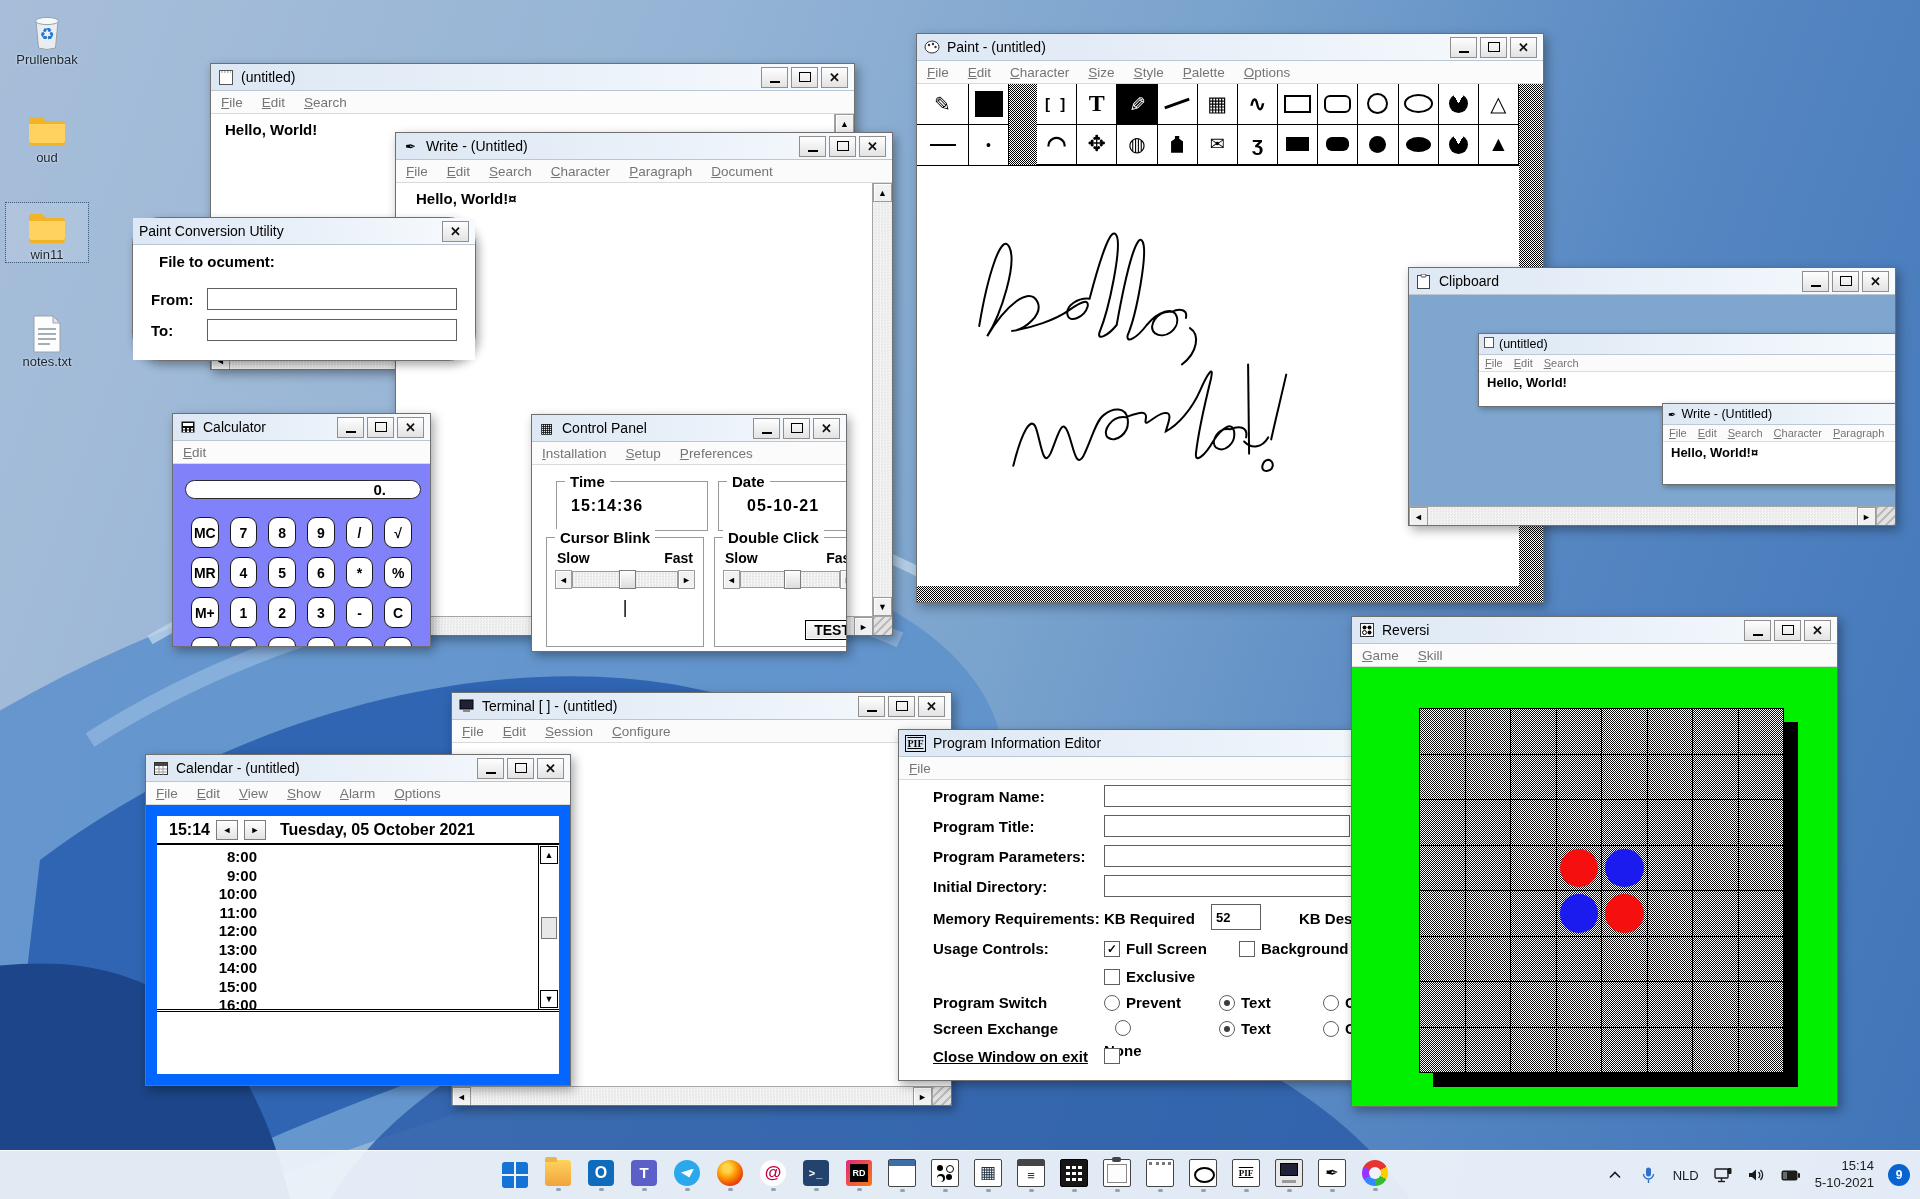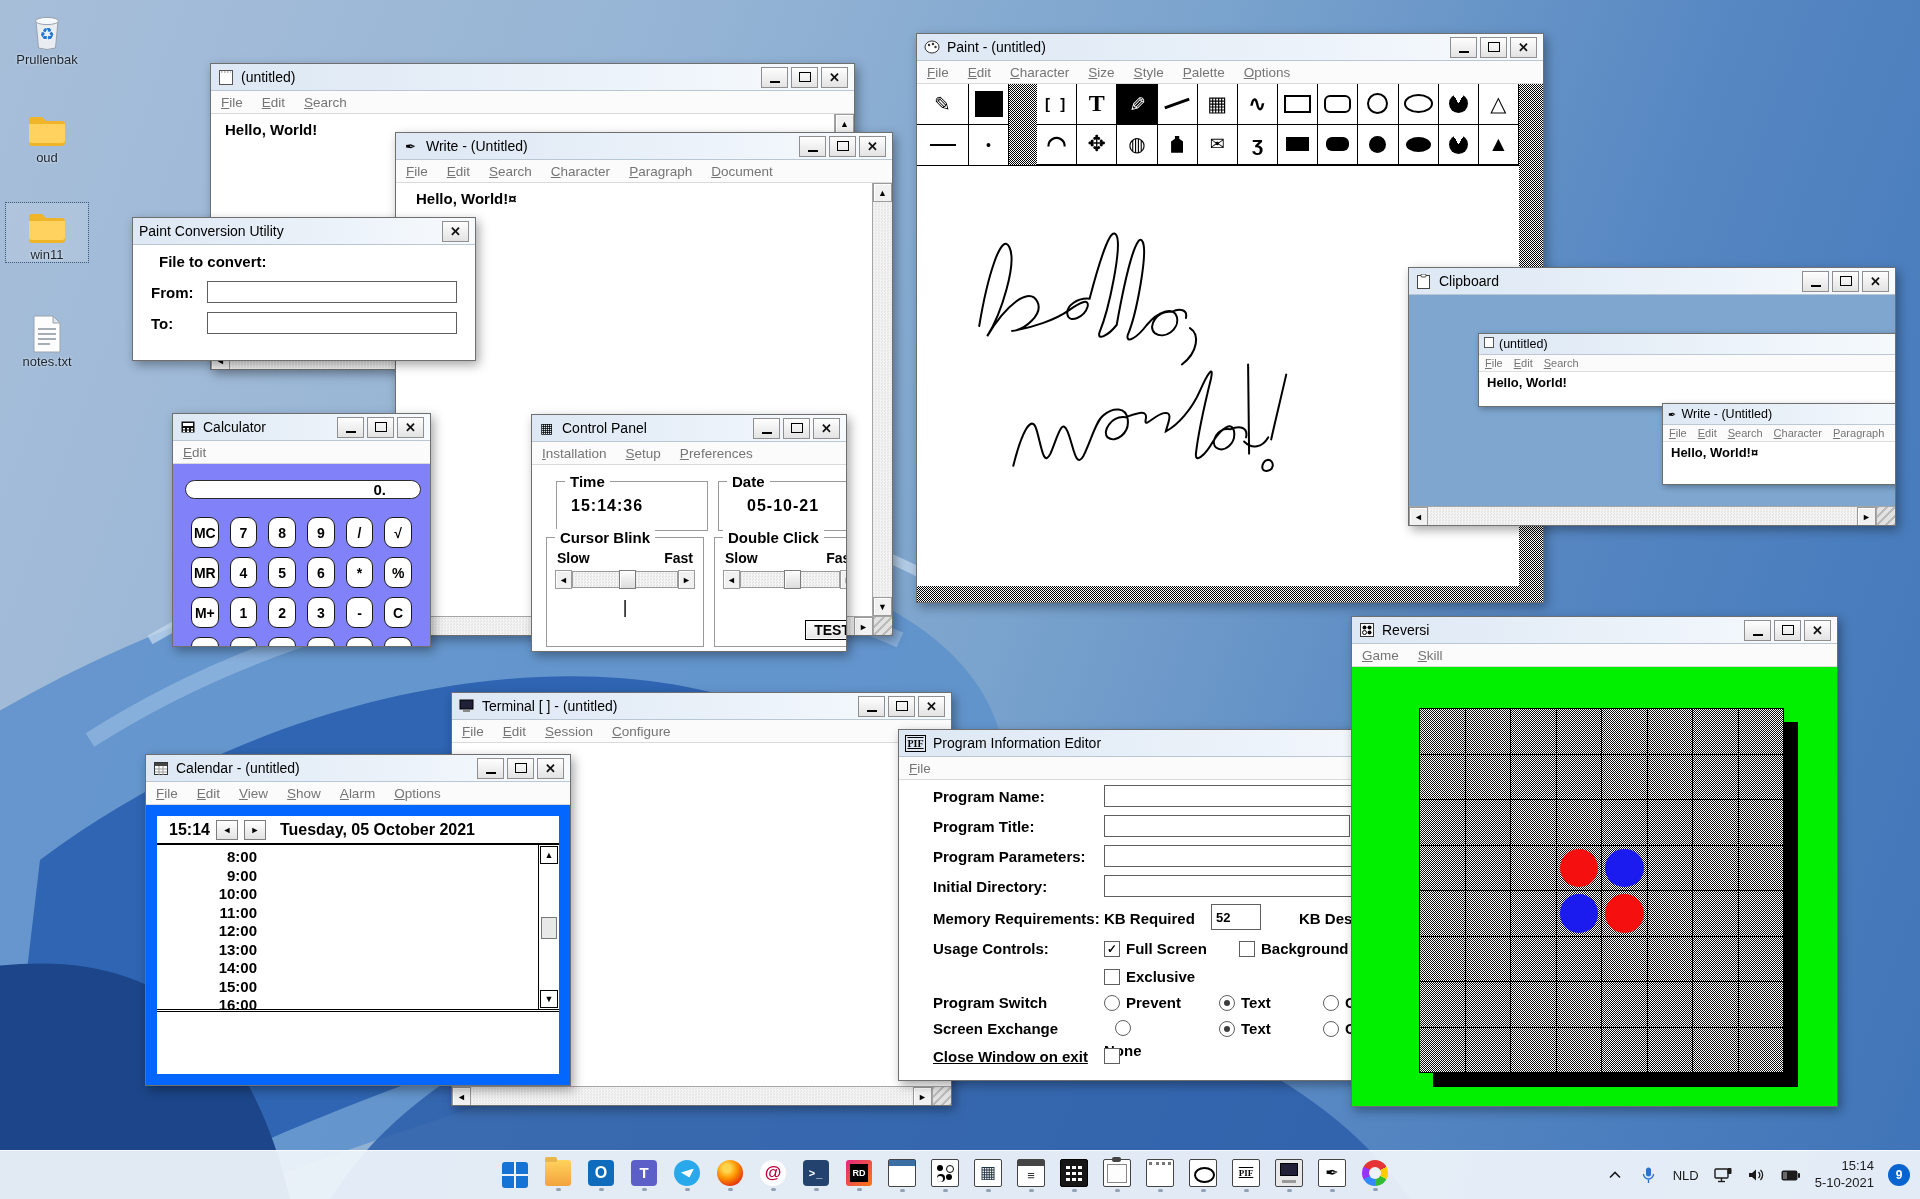--- a/index.html
+++ b/index.html
@@ -447,30 +447,30 @@
       </div>
       <div class="hscroll">
         <span class="sb-btn">◄</span>
         <span class="strack"></span>
         <span class="sb-btn">►</span>
         <span class="grip"></span>
       </div>
     </div>
   </div>
 
-  <div class="win" style="left:132px;top:217px;width:342px;height:142px;z-index:30;">
+  <div class="win" style="left:132px;top:217px;width:342px;height:142px;z-index:30;border-radius:28px;">
     <div class="tbar">
       <span>Paint Conversion Utility</span>
       <span class="tbtns">
         <span class="wbtn">✕</span>
       </span>
     </div>
     <div class="wbody" style="padding:8px 18px 10px;">
-      <div style="font-weight:700;font-size:15px;padding-left:8px;">File to convert:</div>
-      <div style="display:flex;align-items:center;gap:8px;margin-top:11px;">
+      <div style="font-weight:700;font-size:15px;padding-left:8px;">File to ocument:</div>
+      <div style="display:flex;align-items:center;gap:8px;margin-top:18px;">
         <span style="font-weight:700;font-size:15px;width:48px;">From:</span>
         <input class="field" style="flex: 1 1 0%;">
       </div>
       <div style="display:flex;align-items:center;gap:8px;margin-top:9px;">
         <span style="font-weight:700;font-size:15px;width:48px;">To:</span>
         <input class="field" style="flex: 1 1 0%;">
       </div>
     </div>
   </div>
 

